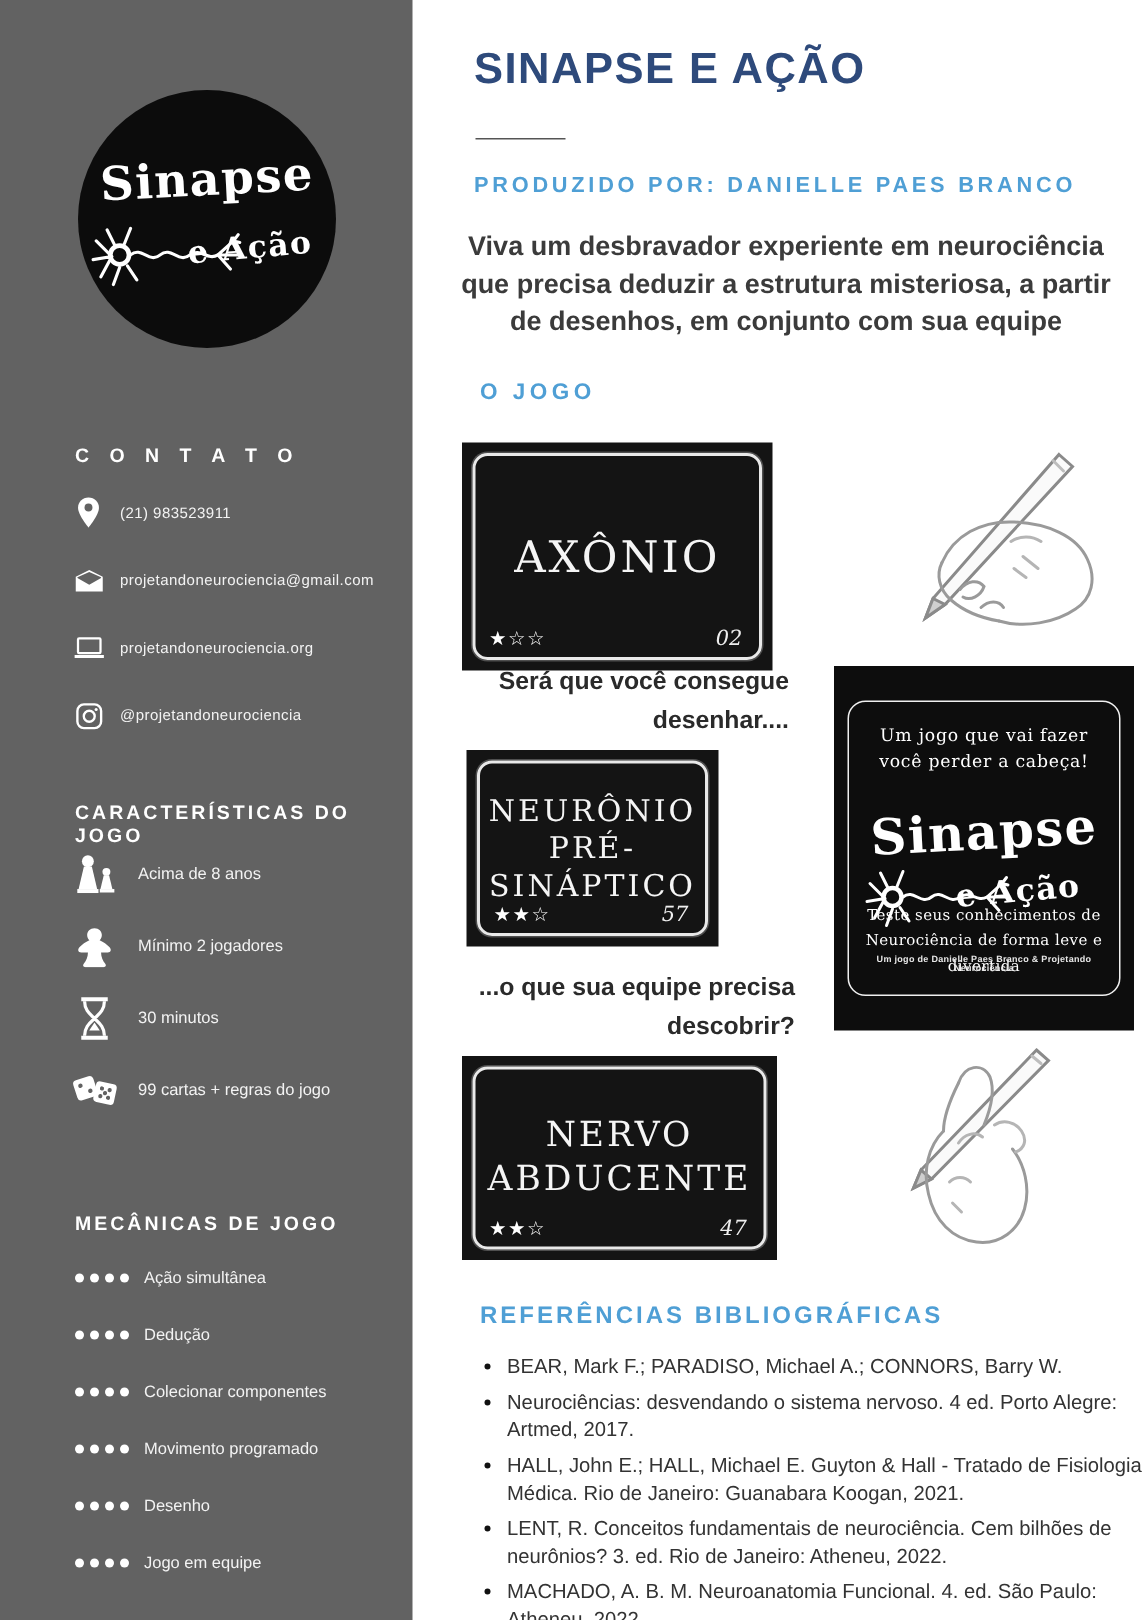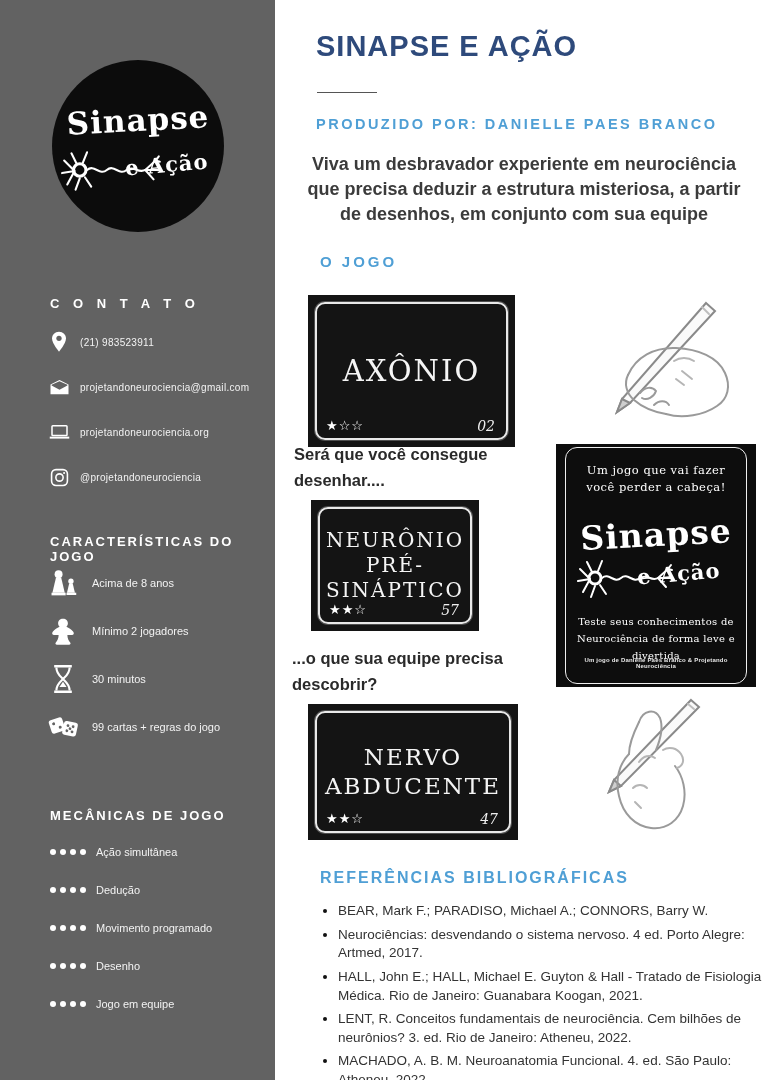--- a/index.html
+++ b/index.html
@@ -52,26 +52,26 @@
   .card-title { color:#f5f5f5; font-family:"DejaVu Serif", serif; letter-spacing:2px; line-height:1.25; padding:0 8px; }
   .card1 { left:308px; top:295px; width:207px; height:152px; }
   .card1 .card-title { font-size:29px; }
   .card2 { left:311px; top:500px; width:168px; height:131px; }
   .card2 .card-title { font-size:20px; }
   .card3 { left:308px; top:704px; width:210px; height:136px; }
   .card3 .card-title { font-size:23px; }
   .card-stars { position:absolute; left:9px; bottom:5px; color:#fff; font-size:13px; letter-spacing:1px; }
   .card-num { position:absolute; right:11px; bottom:4px; color:#eee; font-family:"DejaVu Serif", serif; font-size:14px; font-style:italic; }
 
-  .caption { position:absolute; text-align:left; font-size:16.5px; font-weight:bold; color:#2a2a2a; line-height:1.55; }
+  .caption { position:absolute; text-align:right; font-size:16.5px; font-weight:bold; color:#2a2a2a; line-height:1.55; }
   .caption1 { left:294px; top:442px; width:232px; }
   .caption2 { left:292px; top:646px; width:238px; }
 
   
-  .gamebox { position:absolute; left:556px; top:444px; width:200px; height:243px; background:#0d0d0d; padding:3px 9px; }
+  .gamebox { position:absolute; left:556px; top:444px; width:200px; height:243px; background:#0d0d0d; padding:23px 9px; }
   .gamebox-inner { width:100%; height:100%; border:1.5px solid #efefef; border-radius:12px; position:relative;
                    display:flex; flex-direction:column; align-items:center; color:#fff; padding:14px 8px 10px 8px; }
   .box-tagline { font-family:"DejaVu Serif", serif; font-size:11.5px; text-align:center; line-height:1.5; letter-spacing:0.5px; }
   .box-logo { position:relative; width:100%; height:88px; margin-top:16px; }
   .box-logo .logo-text1 { top:2px; font-size:33px; }
   .box-logo .logo-text2 { top:48px; right:18px; font-size:21px; }
   .box-logo .logo-neuron { left:2px; top:44px; }
   .box-subtitle { font-family:"DejaVu Serif", serif; font-size:10px; text-align:center; line-height:1.7; margin-top:12px; letter-spacing:0.3px; }
   .box-credit { position:absolute; bottom:14px; left:0; right:0; text-align:center; font-size:6px; font-weight:bold; letter-spacing:0.2px; color:#e8e8e8; }
 
@@ -228,20 +228,29 @@
           </span>
         <span class="mtext">Dedução</span>
       </div>
       <div class="mech-item">
         <span class="dots">
             <i></i>
             <i></i>
             <i></i>
             <i></i>
           </span>
+        <span class="mtext">Colecionar componentes</span>
+      </div>
+      <div class="mech-item">
+        <span class="dots">
+            <i></i>
+            <i></i>
+            <i></i>
+            <i></i>
+          </span>
         <span class="mtext">Movimento programado</span>
       </div>
       <div class="mech-item">
         <span class="dots">
             <i></i>
             <i></i>
             <i></i>
             <i></i>
           </span>
         <span class="mtext">Desenho</span>

